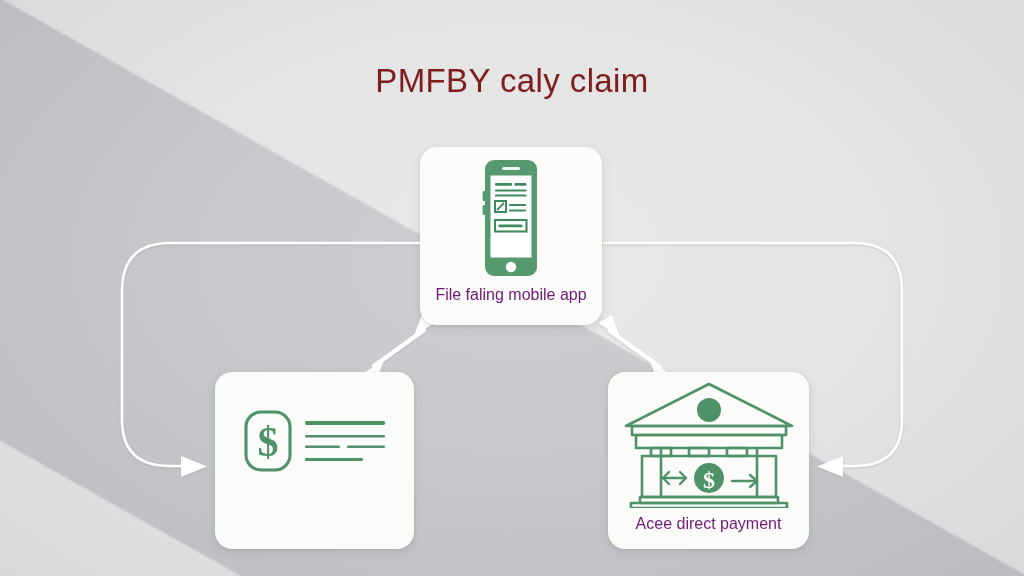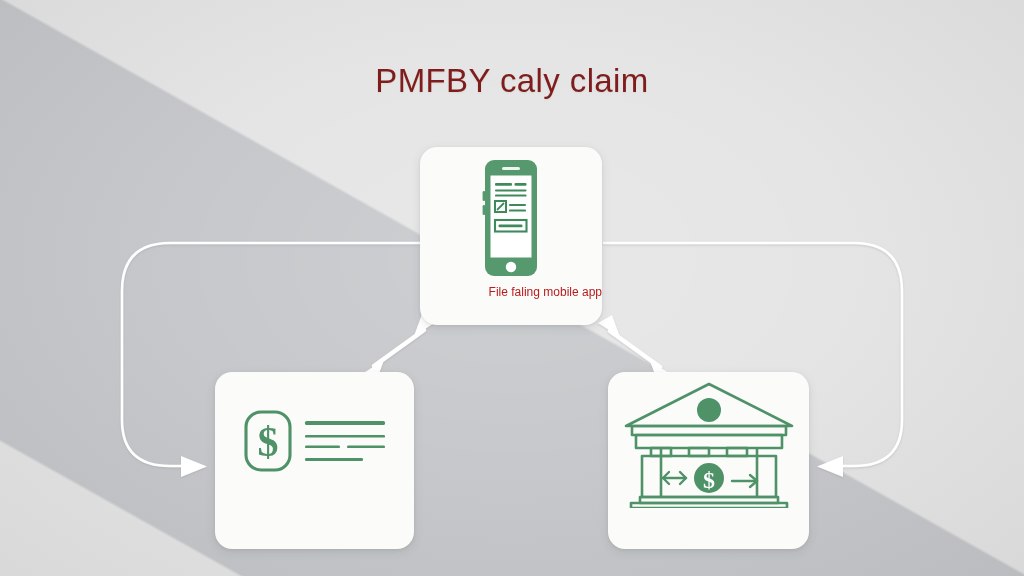--- a/index.html
+++ b/index.html
@@ -90,23 +90,23 @@
   #card-left   { left: 215px; top: 372px; width: 199px; height: 177px; }
   #card-right  { left: 608px; top: 372px; width: 201px; height: 177px; }
 
   .card-icon {
     flex: 0 0 auto;
     display: flex;
     align-items: center;
     justify-content: center;
   }
   .card-label {
-    font-size: 12px;
-    color: #b91c1c;
-    text-align: right;
+    font-size: 16px;
+    color: #701a75;
+    text-align: center;
     line-height: 1.2;
     width: 100%;
   }
   #card-top .card-icon   { margin-top: 10px; }
   #card-top .card-label  { margin-top: 6px; }
   #card-left .card-icon  { margin-top: 36px; }
   #card-left .card-label { margin-top: 34px; }
   #card-right .card-icon { margin-top: 8px; }
   #card-right .card-label{ margin-top: 6px; }
 </style>
@@ -240,15 +240,16 @@
         <g stroke="#4f9268" stroke-width="2.4" fill="none" stroke-linecap="round" stroke-linejoin="round">
           <line x1="43" y1="98" x2="66" y2="98"></line>
           <polyline points="49,92 43,98 49,104"></polyline>
           <polyline points="60,92 66,98 60,104"></polyline>
 
           <line x1="112" y1="101" x2="137" y2="101"></line>
           <polyline points="130,95 137,101 130,107"></polyline>
         </g>
       </svg>
     </div>
+    <div class="card-label">Acee direct payment</div>
   </div>
 
 </div>
 
 </body></html>

